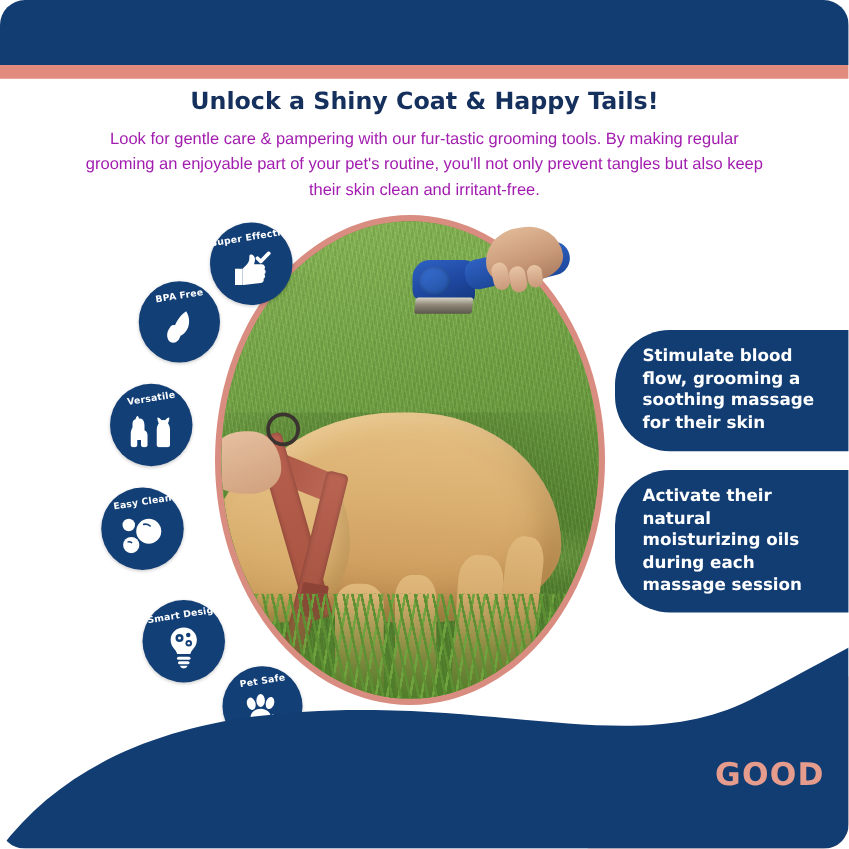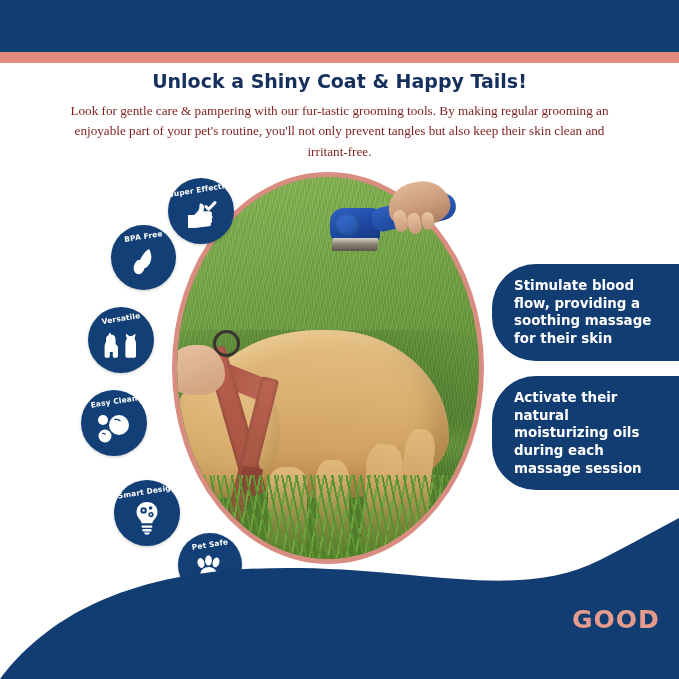--- a/index.html
+++ b/index.html
@@ -12,20 +12,21 @@
     overflow: hidden;
     position: relative;
   }
 
   #page {
     position: relative;
     width: 679px;
     height: 679px;
     background: #ffffff;
     overflow: hidden;
+    border-radius: 20px;
   }
 
   
   .header-band {
     position: absolute;
     left: 0; top: 0;
     width: 679px; height: 52px;
     background: #123D73;
     z-index: 6;
   }
@@ -59,22 +60,22 @@
   .intro-heading {
     font-size: 19px;
     font-weight: 700;
     color: #15305C;
     font-family: "DejaVu Sans", sans-serif;
     margin-bottom: 9px;
   }
   .intro-body {
     font-size: 13.2px;
     line-height: 1.55;
-    color: #7f1d1d;
-    font-family: Liberation Serif, serif;
+    color: #a21caf;
+    font-family: Liberation Sans, sans-serif;
     padding: 0 60px;
   }
 
   
   .photo-wrap {
     position: absolute;
     left: 172px; top: 172px;
     width: 312px; height: 392px;
     z-index: 2;
   }
@@ -467,21 +468,21 @@
         <ellipse cx="8" cy="9" rx="3.4" ry="5" fill="#fff" transform="rotate(-16 8 9)"></ellipse>
         <ellipse cx="15.5" cy="6.4" rx="3.4" ry="5.2" fill="#fff"></ellipse>
         <ellipse cx="23" cy="8.4" rx="3.3" ry="5" fill="#fff" transform="rotate(16 23 8.4)"></ellipse>
         <path d="M15.8 13c4.2 0 8 3.2 8 6.8 0 3-2.4 4.6-5.2 4.6-1.6 0-2.2-0.5-3-0.5s-1.4 0.5-3 0.5c-2.8 0-5.2-1.6-5.2-4.6 0-3.6 3.8-6.8 8.4-6.8z" fill="#fff"></path>
         <path d="M18 20.8l2.4 2.4 5-5.4" stroke="#133F77" stroke-width="2.6" fill="none" stroke-linecap="round" stroke-linejoin="round"></path>
         <path d="M18 20.8l2.4 2.4 5-5.4" stroke="#fff" stroke-width="1.2" fill="none" stroke-linecap="round" stroke-linejoin="round"></path>
       </svg>
     </div>
   </div>
 
-  <div class="callout callout-1">Stimulate blood flow, providing a soothing massage for their skin</div>
+  <div class="callout callout-1">Stimulate blood flow, grooming a soothing massage for their skin</div>
   <div class="callout callout-2">Activate their natural moisturizing oils during each massage session</div>
 
   <svg class="wave-layer" viewBox="0 0 679 679">
     <path d="M679 541 C 600 560, 520 600, 470 679 L 679 679 Z" fill="#E08B7E"></path>
     <path d="M0 679 C 60 600, 160 566, 300 568 C 430 570, 520 600, 600 560 C 635 542, 660 528, 679 518 L 679 679 Z" fill="#123D73"></path>
   </svg>
 
   <div class="logo">
     <div class="logo-good">GOOD</div>
   </div>

